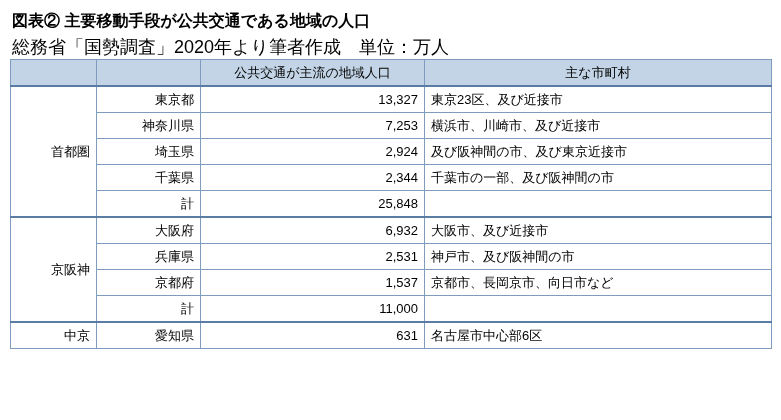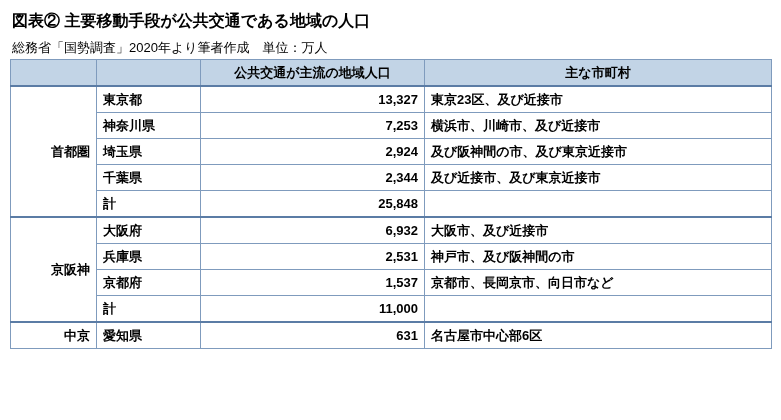--- a/index.html
+++ b/index.html
@@ -22,59 +22,59 @@
     padding: 8px 10px 16px 10px;
   }
   .title {
     font-size: 16px;
     font-weight: bold;
     line-height: 22px;
     margin: 2px 0 6px 2px;
     letter-spacing: 0px;
   }
   .subline {
-    font-size: 13px;
+    font-size: 18px;
     line-height: 19px;
     margin: 0 0 2px 2px;
     white-space: nowrap;
   }
   .subline.second {
     margin-bottom: 7px;
   }
   table.data {
     border-collapse: collapse;
     width: 761px;
     table-layout: fixed;
     font-size: 13px;
   }
   table.data td, table.data th {
     border: 1px solid #7f9bbd;
     height: 25px;
     padding: 0 6px;
-    font-weight: bold;
+    font-weight: normal;
     vertical-align: middle;
     overflow: hidden;
     white-space: nowrap;
   }
   thead th {
     background: #c2d4e6;
     text-align: center;
     font-size: 13px;
   }
   .col-group { width: 86px; }
   .col-pref  { width: 104px; }
   .col-pop   { width: 224px; }
   .col-city  { width: 347px; }
 
   td.group {
     text-align: right;
     vertical-align: middle;
   }
   td.pref {
-    text-align: left;
+    text-align: right;
   }
   td.pop {
     text-align: right;
     padding-right: 8px;
   }
   td.city {
     text-align: left;
     padding-left: 8px;
   }
   td.blank { background: #ffffff; }
@@ -118,21 +118,21 @@
         <td class="city">横浜市、川崎市、及び近接市</td>
       </tr>
       <tr>
         <td class="pref">埼玉県</td>
         <td class="pop">2,924</td>
         <td class="city">及び阪神間の市、及び東京近接市</td>
       </tr>
       <tr>
         <td class="pref">千葉県</td>
         <td class="pop">2,344</td>
-        <td class="city">及び近接市、及び東京近接市</td>
+        <td class="city">千葉市の一部、及び阪神間の市</td>
       </tr>
       <tr>
         <td class="pref">計</td>
         <td class="pop">25,848</td>
         <td class="city blank"></td>
       </tr>
 
       <tr class="thick-top">
         <td class="group" rowspan="4">京阪神</td>
         <td class="pref">大阪府</td>

